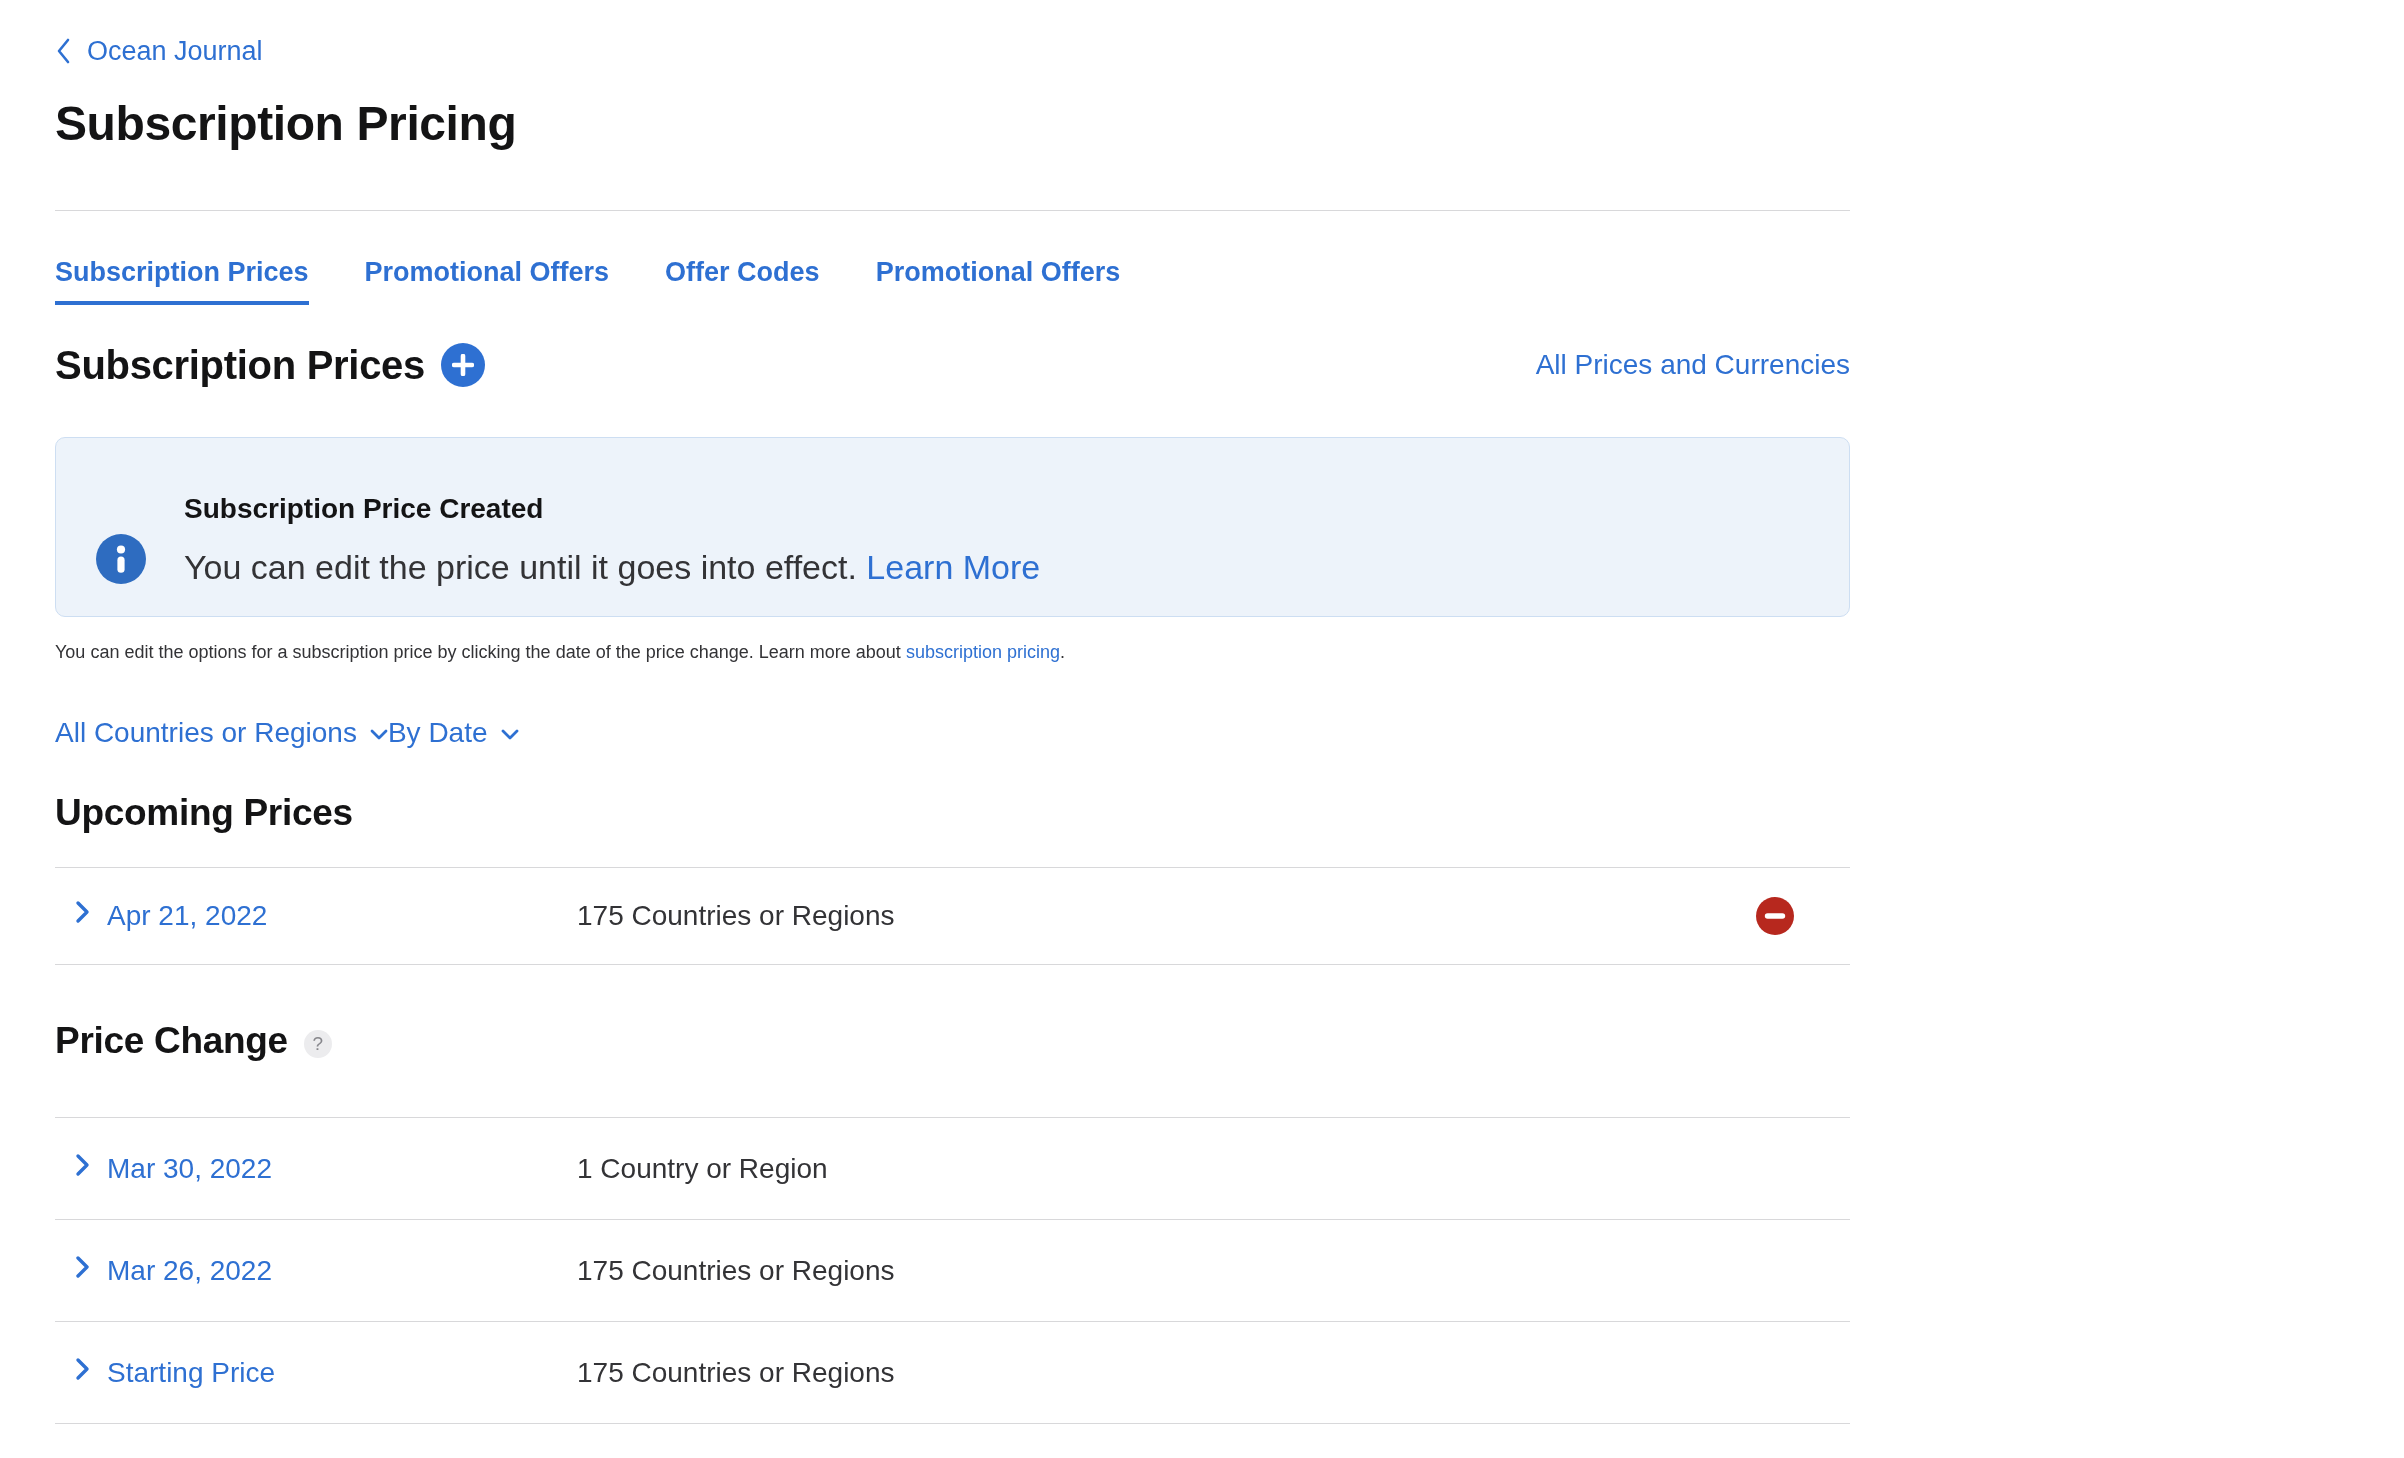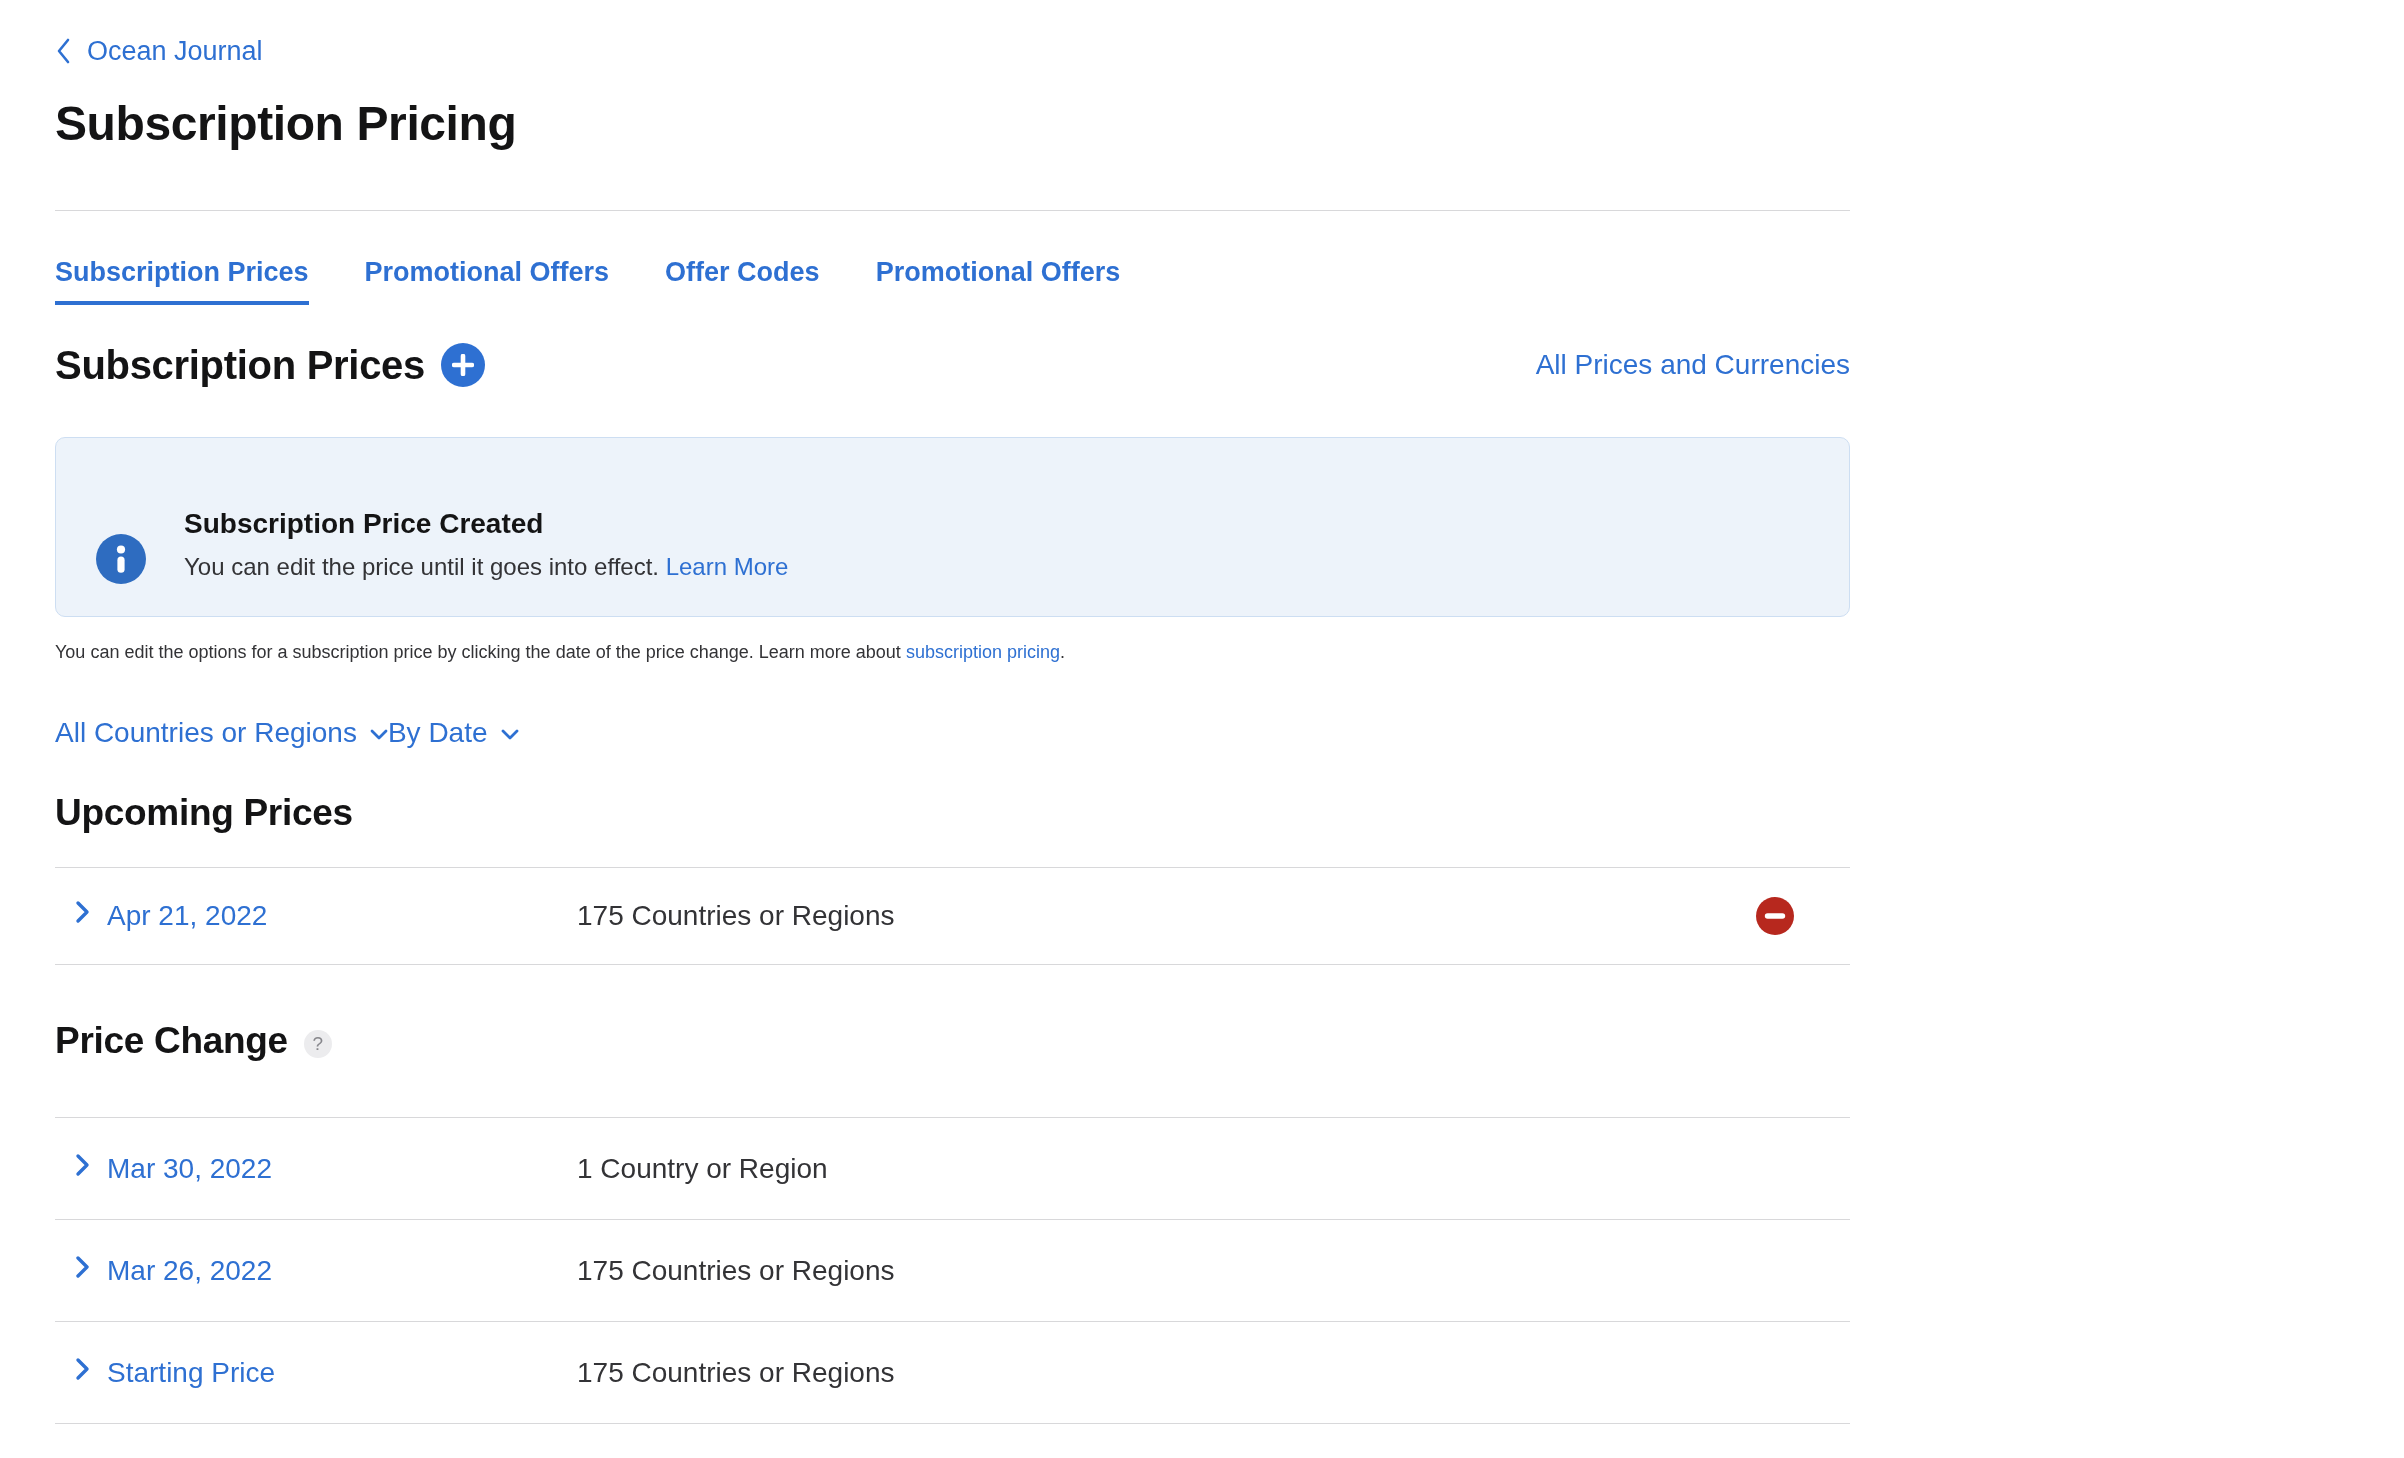--- a/index.html
+++ b/index.html
@@ -40,21 +40,21 @@
   .section-head{margin-top:36px;display:flex;align-items:center;justify-content:space-between}
   .section-head-left{display:flex;align-items:center;gap:16px}
   .h2{margin:0;font-size:40px;line-height:48px;font-weight:700;letter-spacing:-.3px;color:var(--heading)}
   .add-btn{width:44px;height:44px;border-radius:50%;background:var(--accent);border:none;display:flex;align-items:center;justify-content:center;cursor:pointer;padding:0;flex:0 0 44px}
   .top-link{font-size:28px;color:var(--accent);text-decoration:none;cursor:pointer}
 
   
   .banner{margin-top:48px;height:180px;background:var(--banner-bg);border:1px solid var(--banner-border);border-radius:10px;display:flex;align-items:flex-end;padding:32px 40px}
   .banner-icon{flex:0 0 50px;height:50px;margin-right:38px;margin-top:4px}
   .banner-title{font-size:28px;line-height:36px;font-weight:700;color:var(--heading);margin-top:2px}
-  .banner-body{font-size:24px;line-height:34px;color:var(--body-text);margin-top:8px}
+  .banner-body{font-size:34px;line-height:34px;color:var(--body-text);margin-top:23px}
   .inline-link{color:var(--accent);text-decoration:none;cursor:pointer}
 
   
   .description{font-size:18px;line-height:34px;color:var(--body-text)}
 
   
   .filters{margin-top:46px;display:flex;align-items:flex-start;}
   .filter{display:flex;align-items:center;gap:13px;font-size:28px;line-height:36px;color:var(--accent);cursor:pointer}
   .chev-down{display:flex;align-items:center;color:var(--accent);margin-top:3px}
 

